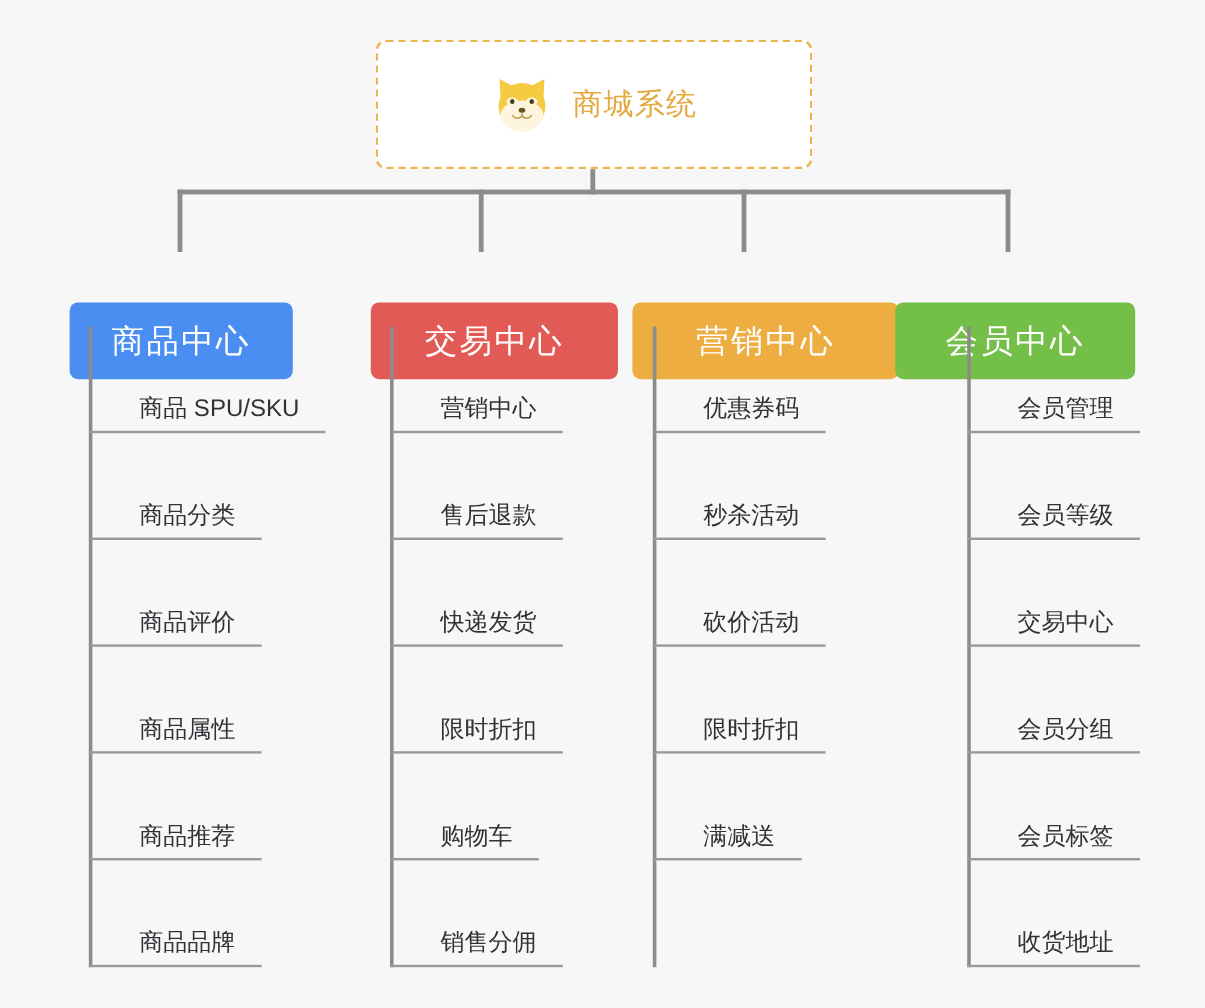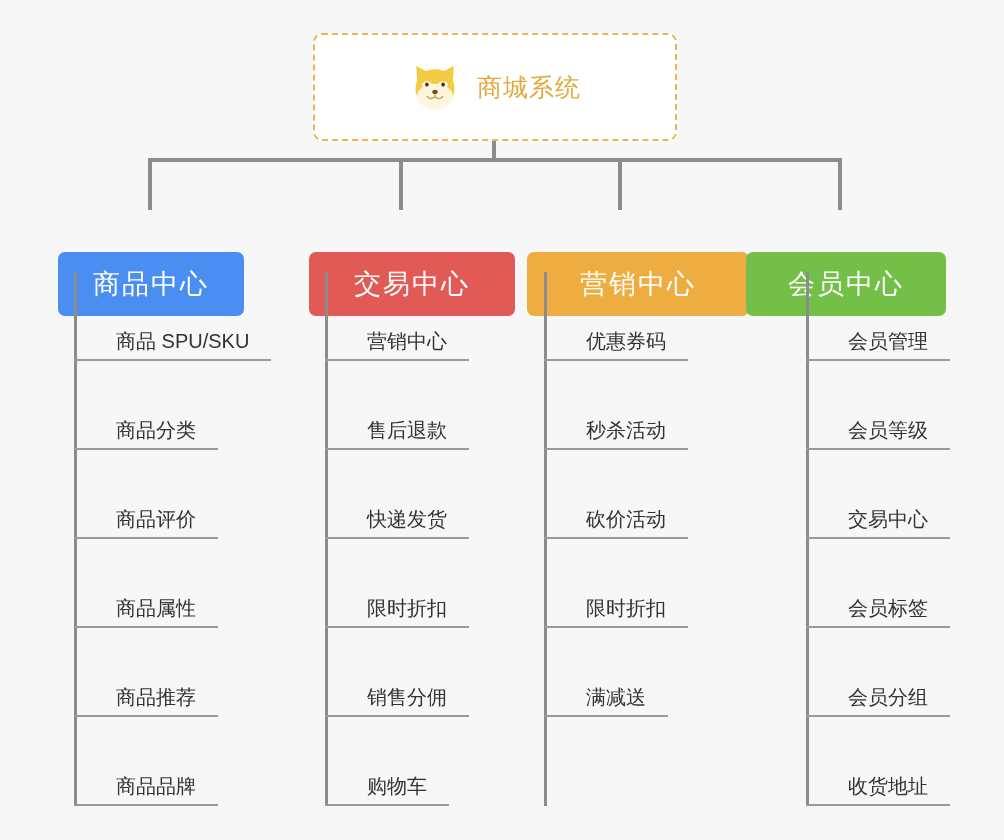--- a/index.html
+++ b/index.html
@@ -186,24 +186,24 @@
     <div class="leaf">
         <span class="leaf-label">售后退款</span>
       </div>
     <div class="leaf">
         <span class="leaf-label">快递发货</span>
       </div>
     <div class="leaf">
         <span class="leaf-label">限时折扣</span>
       </div>
     <div class="leaf">
+        <span class="leaf-label">购物车</span>
+      </div>
+    <div class="leaf">
         <span class="leaf-label">销售分佣</span>
-      </div>
-    <div class="leaf">
-        <span class="leaf-label">购物车</span>
       </div>
   </div>
 
   <div class="cat-box" style="left: 527px; width: 222px; background: rgb(238, 173, 64);">
     <span class="cat-label">营销中心</span>
   </div>
   <div class="column" style="left:544px;">
     <div class="spine" style="height:534px;"></div>
     <div class="leaf">
         <span class="leaf-label">优惠券码</span>
@@ -230,23 +230,23 @@
     <div class="leaf">
         <span class="leaf-label">会员管理</span>
       </div>
     <div class="leaf">
         <span class="leaf-label">会员等级</span>
       </div>
     <div class="leaf">
         <span class="leaf-label">交易中心</span>
       </div>
     <div class="leaf">
+        <span class="leaf-label">会员分组</span>
+      </div>
+    <div class="leaf">
         <span class="leaf-label">会员标签</span>
       </div>
     <div class="leaf">
-        <span class="leaf-label">会员分组</span>
-      </div>
-    <div class="leaf">
         <span class="leaf-label">收货地址</span>
       </div>
   </div>
 
 </div>
 
 </body></html>

